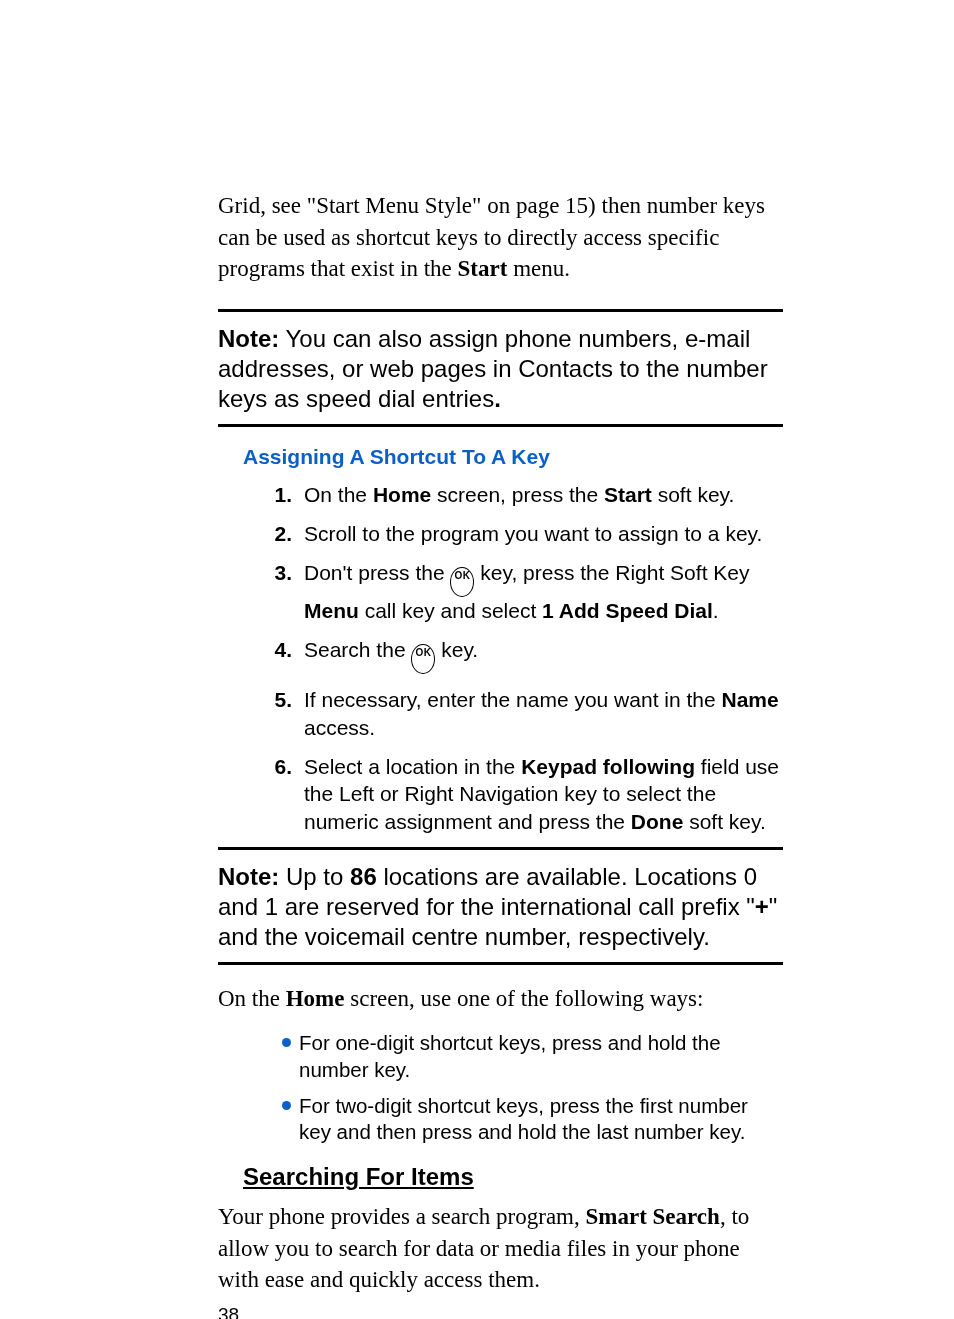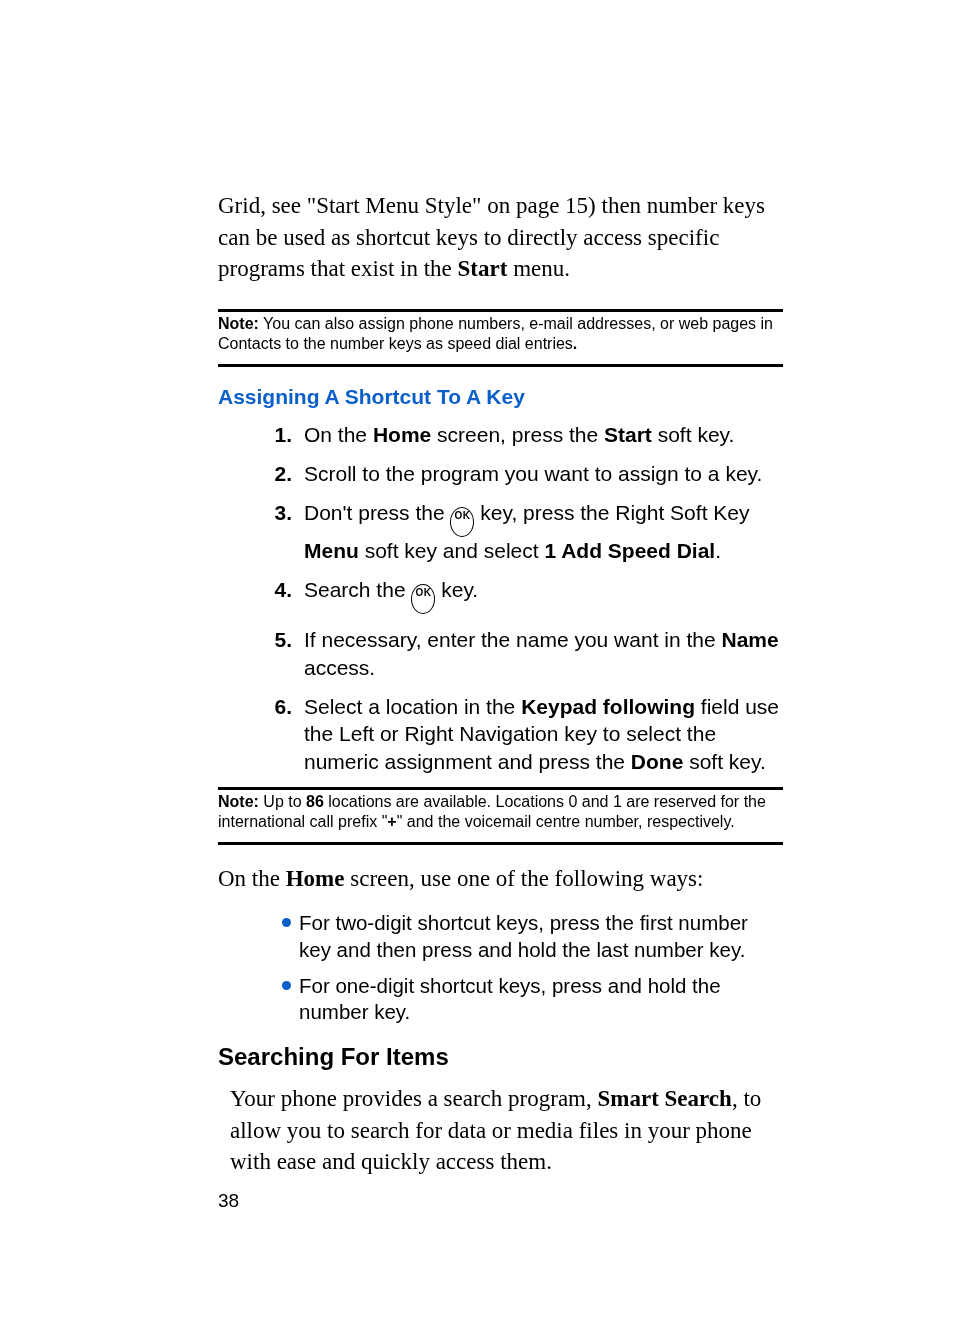--- a/index.html
+++ b/index.html
@@ -24,34 +24,35 @@
     font-family: Georgia, "Times New Roman", serif;
     font-size: 23px;
     line-height: 1.37;
   }
   .sans {
     font-family: "Helvetica Neue", Helvetica, Arial, sans-serif;
   }
   .cond {
     font-family: "Arial Narrow", "Helvetica Neue", Arial, sans-serif;
     font-stretch: condensed;
+    margin-left: 25px;
   }
   .note-rule {
     border-top: 3px solid #000;
     margin-top: 24px;
   }
   .note-rule-bottom {
     border-top: 3px solid #000;
     margin-top: 10px;
     margin-bottom: 18px;
   }
   .note-text {
-    font-size: 16px;
+    font-size: 24px;
     line-height: 1.25;
-    padding-top: 2px;
+    padding-top: 12px;
   }
   .subhead {
     color: #0a5fc9;
     font-weight: bold;
     font-size: 21px;
     margin-top: 14px;
     margin-bottom: 12px;
   }
   ol.steps {
     list-style: none;
@@ -116,20 +117,21 @@
     margin-top: 8px;
   }
   ul.bullets .btxt {
     flex: 1;
   }
   .h2 {
     font-weight: bold;
     font-size: 24px;
     margin-top: 18px;
     margin-bottom: 10px;
+    text-decoration: underline;
   }
   .page-number {
     font-weight: normal;
     font-size: 19px;
     margin-top: 8px;
   }
   b { font-weight: bold; }
 </style>
 </head>
 <body>
@@ -152,21 +154,21 @@
       <li>
         <span class="num">1.</span>
         <span class="txt"><span>On the </span><b>Home</b><span> screen, press the </span><b>Start</b><span> soft key.</span></span>
       </li>
       <li>
         <span class="num">2.</span>
         <span class="txt"><span>Scroll to the program you want to assign to a key.</span></span>
       </li>
       <li>
         <span class="num">3.</span>
-        <span class="txt"><span>Don't press the </span><span class="ok-key">OK</span><span> key, press the Right Soft Key </span><b>Menu</b><span> soft key and select </span><b>1 Add Speed Dial</b><span>.</span></span>
+        <span class="txt"><span>Don't press the </span><span class="ok-key">OK</span><span> key, press the Right Soft Key </span><b>Menu</b><span> call key and select </span><b>1 Add Speed Dial</b><span>.</span></span>
       </li>
       <li>
         <span class="num">4.</span>
         <span class="txt"><span>Search the </span><span class="ok-key">OK</span><span> key.</span></span>
       </li>
       <li>
         <span class="num">5.</span>
         <span class="txt"><span>If necessary, enter the name you want in the </span><b>Name</b><span> access.</span></span>
       </li>
       <li>
@@ -180,28 +182,28 @@
   <div class="note-rule-bottom"></div>
 
 
   <p class="body-serif" style="margin:10px 0 16px 0;">
     <span>On the </span><b>Home</b><span> screen, use one of the following ways:</span>
   </p>
 
   <ul class="bullets cond" id="bullets-list">
       <li>
         <span class="dot"></span>
+        <span class="btxt">For one-digit shortcut keys, press and hold the number key.</span>
+      </li>
+      <li>
+        <span class="dot"></span>
         <span class="btxt">For two-digit shortcut keys, press the first number key and then press and hold the last number key.</span>
       </li>
-      <li>
-        <span class="dot"></span>
-        <span class="btxt">For one-digit shortcut keys, press and hold the number key.</span>
-      </li>
     </ul>
 
   <div class="cond h2">Searching For Items</div>
 
-  <p class="body-serif" style="margin:12px;">
+  <p class="body-serif" style="margin:0;">
     <span>Your phone provides a search program, </span><b>Smart Search</b><span>, to allow you to search for data or media files in your phone with ease and quickly access them.</span>
   </p>
 
   <div class="sans page-number">38</div>
 </div>
 
 </body></html>

